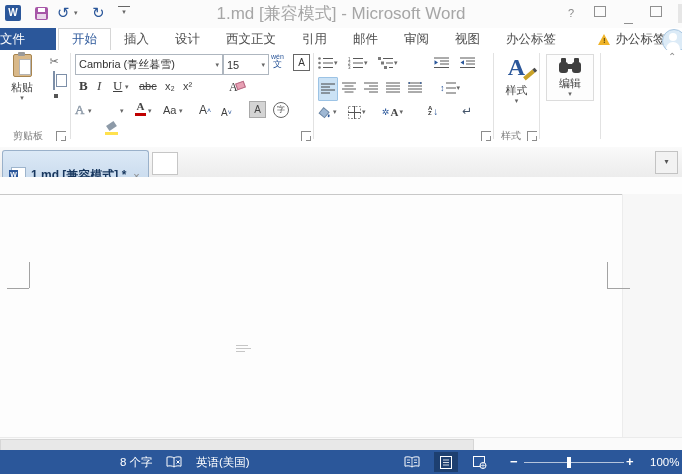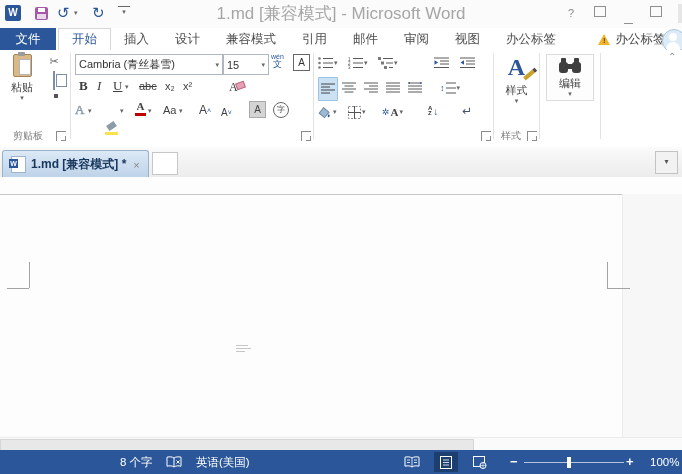--- a/index.html
+++ b/index.html
@@ -18,21 +18,21 @@
   .tiny-dd{font-size:7px;color:#666}
   .qat-dd{left:118px;top:6px;width:12px;text-align:center;border-top:1px solid #666;height:10px;font-size:7px;color:#666;line-height:9px}
   .title-text{left:0;right:0;top:0;height:28px;line-height:28px;text-align:center;
               font-size:17px;color:#a6a6a6;pointer-events:none}
   .winbtn{top:4px;height:19px;line-height:19px;text-align:center;color:#888;font-size:11px}
   .box-ic{width:10px;height:9px;border:1px solid #909090;display:inline-block}
   .min-ic{width:9px;border-top:1px solid #909090;display:inline-block;vertical-align:middle}
   .close-sliver{left:678px;top:4px;width:4px;height:19px;background:#e6e6e6}
   
   .tabrow{left:0;top:28px;width:682px;height:22px;background:#fff;border-bottom:1px solid #d9d9d9}
-  .file-tab{left:0;top:0;width:56px;height:34px;background:#2b579a;color:#fff;text-align:center;
+  .file-tab{left:0;top:0;width:56px;height:34px;background:#2b579a;color:#fff;
             line-height:22px;font-size:12.5px}
   .rtabs{left:58px;top:0;height:22px;display:flex}
   .rtab{padding:0 13px;line-height:22px;font-size:12.5px;color:#4d4d4d;white-space:nowrap}
   .rtab.active{background:#fff;color:#2b579a;border:1px solid #d6d6d6;border-bottom:1px solid #fff;
                height:22px;line-height:20px}
   .account{right:8px;top:0;height:22px;display:flex;align-items:center;gap:5px}
   .warn-tri{width:0;height:0;border-left:6px solid transparent;border-right:6px solid transparent;
             border-bottom:11px solid #f0b429;position:relative}
   .warn-tri span{position:absolute;left:-1.5px;top:2px;font-size:8px;color:#5d4a0c;font-weight:bold}
   .acct-name{font-size:12.5px;color:#444}
@@ -86,21 +86,21 @@
   
   .styles-a{font-family:"Liberation Serif","DejaVu Serif",serif;font-size:24px;font-weight:bold;color:#2b579a;line-height:24px;position:relative}
   .styles-a .br{position:absolute;right:-10px;bottom:2px;width:12px;height:4px;background:#c9a227;transform:rotate(-40deg)}
   .styles-a .br:before{content:"";position:absolute;right:-3px;top:0;width:3px;height:4px;background:#4d4d4d}
   .edit-btn{border:1px solid #dcdcdc;background:#fdfdfd}
   
   .doctabbar{left:0;top:147px;width:682px;height:30px;background:linear-gradient(#fafafa,#ececec);
              border-bottom:1px solid #cfcfcf}
   .doctab{left:2px;top:3px;height:25px;background:linear-gradient(#dcE9f6,#bdd2e8);
           border:1px solid #9ab1ca;border-bottom:none;border-radius:3px 3px 0 0;
-          display:flex;align-items:center;gap:5px;padding:1px 8px}
+          display:flex;align-items:center;gap:5px;padding:12px 8px}
   .docicon{width:13px;height:15px;background:#fff;border:1px solid #9db4cc;position:relative}
   .docicon:before{content:"W";position:absolute;left:-3px;top:2px;width:9px;height:9px;background:#2b579a;
                   color:#fff;font-size:7px;font-weight:bold;text-align:center;line-height:9px}
   .doctab-title{font-size:12px;font-weight:bold;color:#17365d;white-space:nowrap}
   .doctab-close{color:#8a8a8a;font-size:11px;margin-left:2px}
   .newtab{left:152px;top:5px;width:24px;height:21px;background:#fff;border:1px solid #c6c6c6}
   .tabbar-dd{left:655px;top:4px;width:21px;height:21px;background:#f2f2f2;border:1px solid #c3c3c3;
              text-align:center;line-height:19px;font-size:8px;color:#555}
   
   .docarea{left:0;top:177px;width:682px;height:260px;background:#fdfdfd}
@@ -137,21 +137,21 @@
   <div class="abs winbtn" style="left:646px;width:20px"><span class="box-ic"></span></div>
   <div class="abs close-sliver"></div>
 </div>
 
 <div class="abs tabrow">
   <div class="abs file-tab">文件</div>
   <div class="abs rtabs">
     <span class="rtab active">开始</span>
     <span class="rtab">插入</span>
     <span class="rtab">设计</span>
-    <span class="rtab">兼容模式</span>
+    <span class="rtab">西文正文</span>
     <span class="rtab">引用</span>
     <span class="rtab">邮件</span>
     <span class="rtab">审阅</span>
     <span class="rtab">视图</span>
     <span class="rtab">办公标签</span>
   </div>
   <div class="abs account">
     <span class="warn-tri">
         <span>!</span>
       </span>

